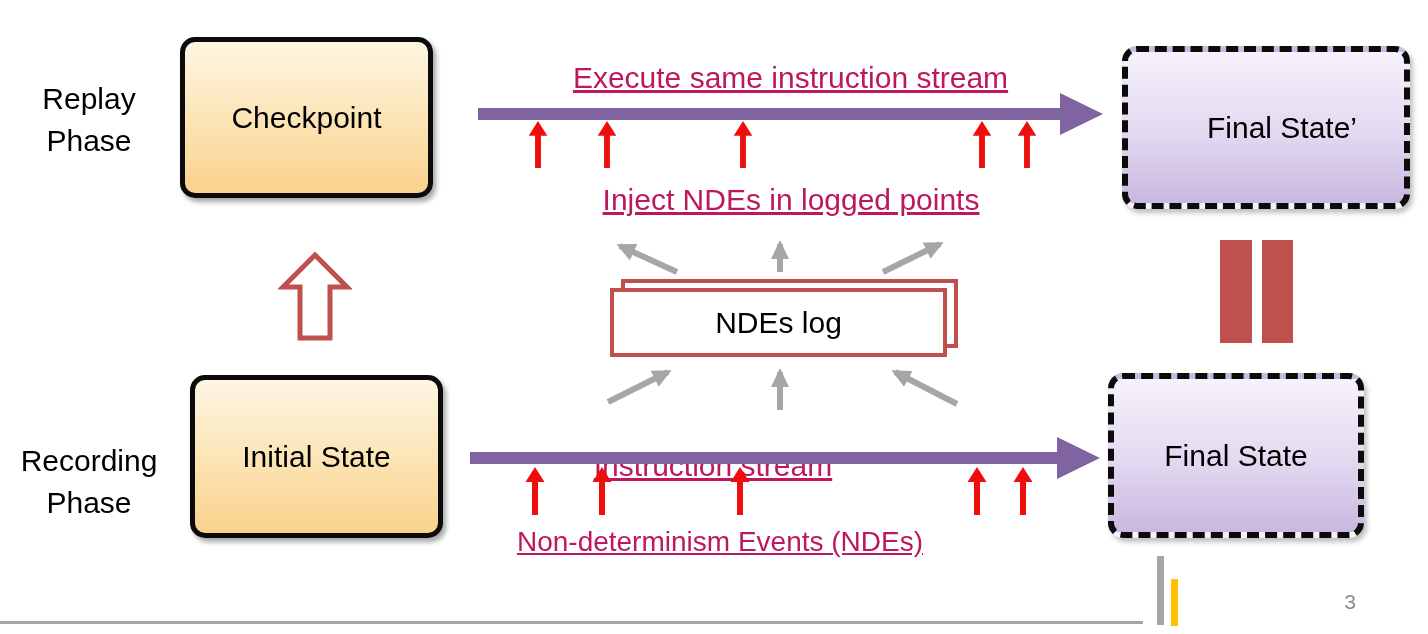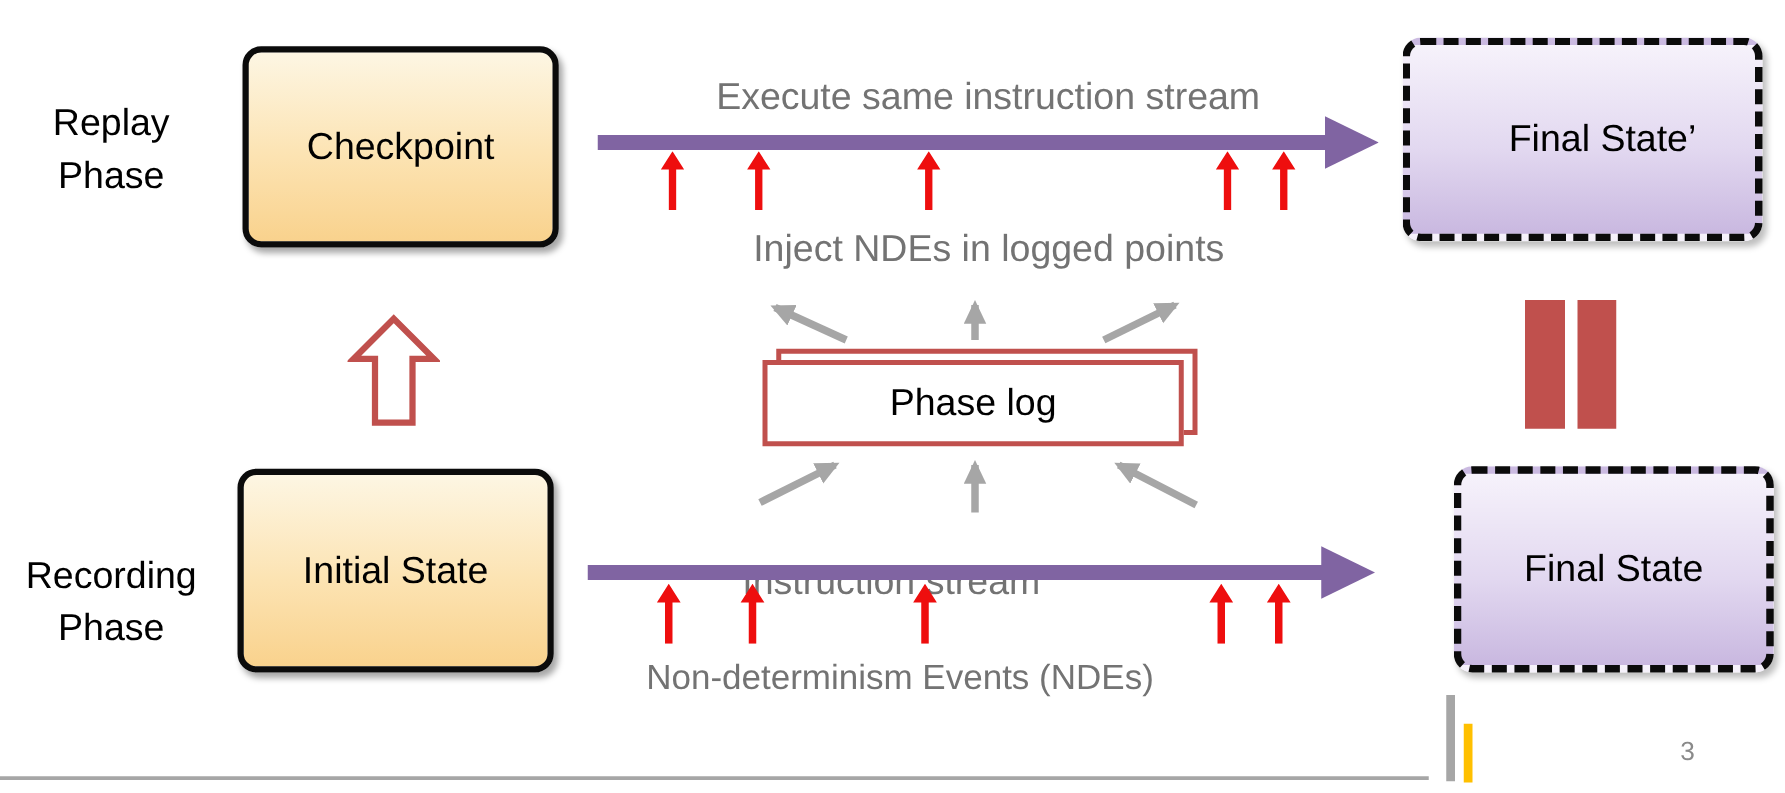--- a/index.html
+++ b/index.html
@@ -1,21 +1,21 @@
 <!DOCTYPE html>
 <html><head>
 <meta charset="utf-8">
 <style>
   html,body{margin:0;padding:0;background:#fff;}
   .slide{
     position:relative;width:1428px;height:634px;background:#ffffff;
     font-family:"Liberation Sans",sans-serif;color:#000;overflow:hidden;
   }
   .abs{position:absolute;}
-  .txt{font-size:30px;line-height:1.3;color:#737373;white-space:nowrap;}
+  .txt{font-size:30px;line-height:1.3;color:#be185d;white-space:nowrap;text-decoration:underline;}
   .center{text-align:center;}
 
   
   .phase-label{font-size:30px;line-height:42px;text-align:center;}
   .phase-label span{display:block;}
 
   
   .state-box{
     border:5px solid #0b0b0b;border-radius:15px;
     background:linear-gradient(180deg,#fdf6e3 0%,#fce3b2 55%,#f9d28d 100%);
@@ -47,30 +47,30 @@
 
   <div class="abs phase-label" style="left:18px;top:78px;width:142px;">
     <span>Replay</span>
     <span>Phase</span>
   </div>
   <div class="abs phase-label" style="left:8px;top:440px;width:162px;">
     <span>Recording</span>
     <span>Phase</span>
   </div>
 
-  <div class="abs state-box" style="left:194px;top:37px;width:243px;height:151px;text-align:center;">
+  <div class="abs state-box" style="left:180px;top:37px;width:243px;height:151px;text-align:center;">
     <span class="box-label">Checkpoint</span>
   </div>
   <div class="abs state-box" style="left:190px;top:375px;width:243px;height:153px;text-align:right;">
     <span class="box-label">Initial State</span>
   </div>
-  <div class="abs final-box" style="left:1122px;top:30px;width:244px;height:151px;padding-left:32px;">
+  <div class="abs final-box" style="left:1122px;top:46px;width:244px;height:151px;padding-left:32px;">
     <span class="box-label">Final State’</span>
   </div>
-  <div class="abs final-box" style="left:1163px;top:373px;width:244px;height:153px;">
+  <div class="abs final-box" style="left:1108px;top:373px;width:244px;height:153px;">
     <span class="box-label">Final State</span>
   </div>
 
   <div class="abs txt center" style="left:478px;top:58px;width:625px;">Execute same instruction stream</div>
   <svg class="abs" style="left:478px;top:92px;" width="625" height="44">
     <line x1="0" y1="22" x2="586" y2="22" stroke="#8064A2" stroke-width="12"></line>
     <polygon points="582,1 625,22 582,43" fill="#8064A2"></polygon>
   </svg>
 
   <svg class="abs" style="left:527px;top:121px;" width="22" height="47" viewBox="0 0 22 48">
@@ -102,21 +102,21 @@
       <line x1="190" y1="40" x2="190" y2="12"></line>
       <line x1="293" y1="40" x2="350" y2="12"></line>
       <line x1="18" y1="170" x2="78" y2="140"></line>
       <line x1="190" y1="178" x2="190" y2="140"></line>
       <line x1="367" y1="172" x2="305" y2="140"></line>
     </g>
   </svg>
 
   <div class="abs log-rect" style="left:621px;top:279px;width:329px;height:61px;"></div>
   <div class="abs log-rect" style="left:610px;top:288px;width:329px;height:61px;">
-    <span class="box-label">Phase log</span>
+    <span class="box-label">NDEs log</span>
   </div>
 
   <svg class="abs" style="left:278px;top:251px;" width="74" height="92">
     <polygon points="37,4 69,36 52,36 52,87 22,87 22,36 5,36" fill="#ffffff" stroke="#C0504D" stroke-width="5" stroke-linejoin="miter"></polygon>
   </svg>
 
   <div class="abs">
     <div class="bar" style="left:1220px;top:240px;width:32px;height:103px;background:#C0504D;"></div>
     <div class="bar" style="left:1262px;top:240px;width:31px;height:103px;background:#C0504D;"></div>
   </div>

